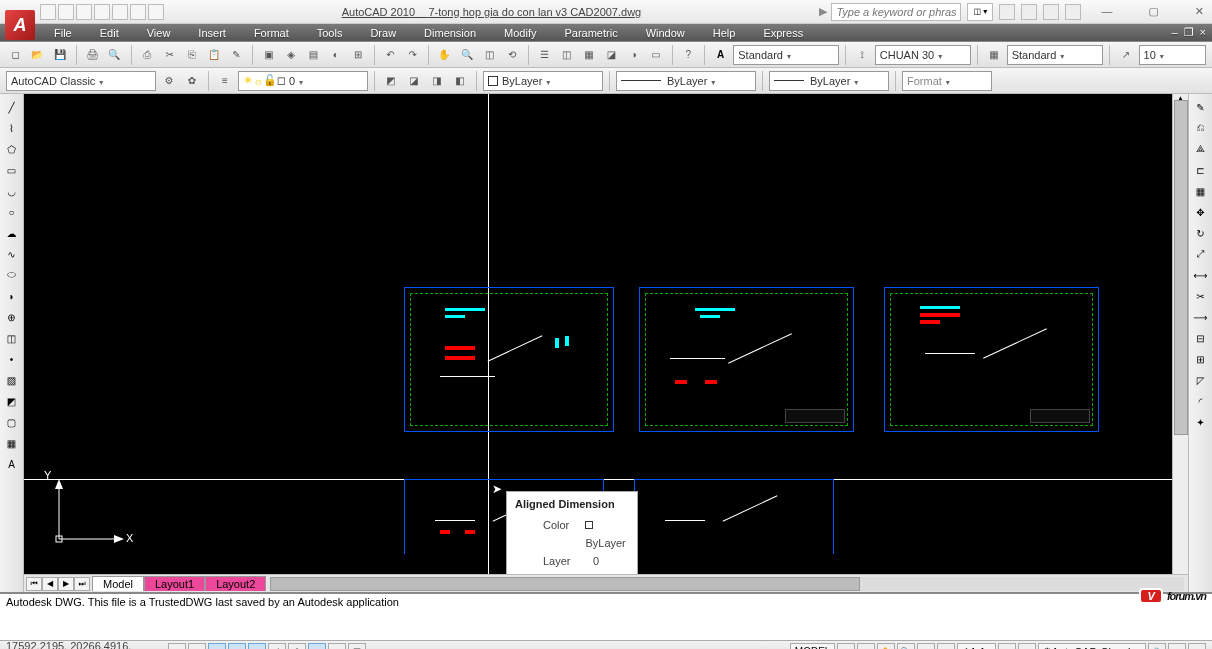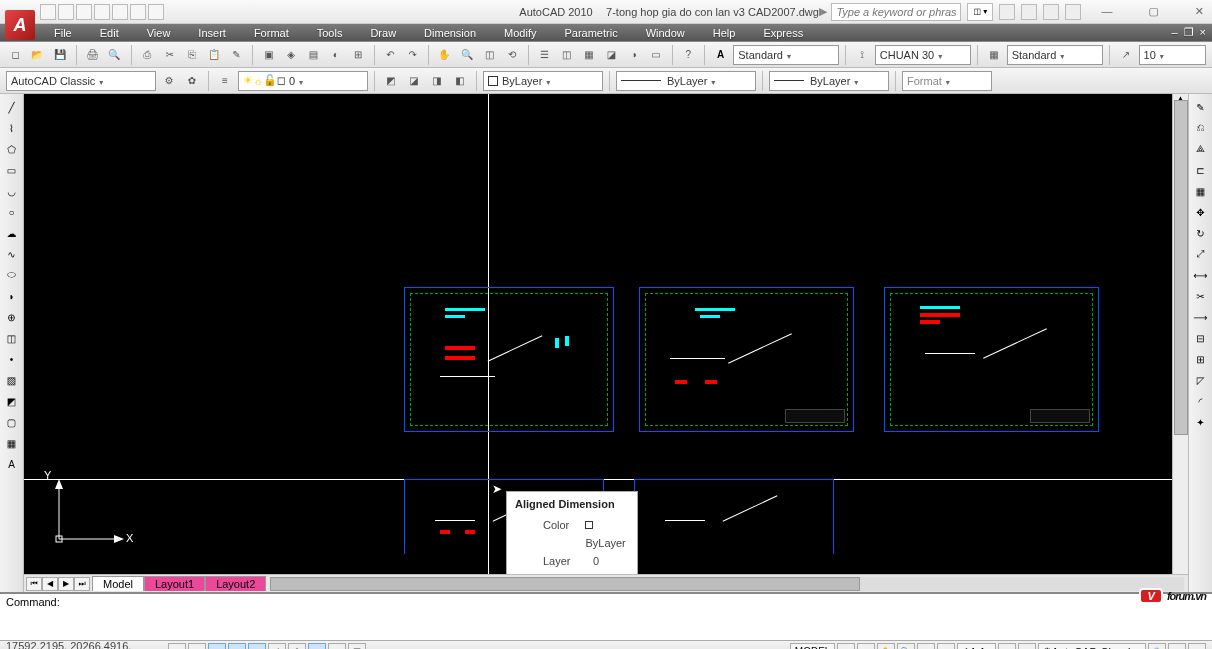--- a/index.html
+++ b/index.html
@@ -3,21 +3,21 @@
 <meta charset="utf-8">
 <style>
 * { margin: 0; padding: 0; box-sizing: border-box; font-family: "Segoe UI", Tahoma, sans-serif; font-size: 11px; }
 body { width: 1212px; height: 649px; background: #e8e8e8; overflow: hidden; position: relative; }
 
 
 .titlebar { height: 24px; background: linear-gradient(#fafafa,#e8e8e8); display: flex; align-items: center; border-bottom: 1px solid #ccc; }
 .app-icon { width: 30px; height: 30px; background: linear-gradient(135deg,#e84343,#a01818); color: #fff; font-weight: bold; font-size: 18px; display: flex; align-items: center; justify-content: center; border-radius: 2px; position: absolute; left: 5px; top: 10px; z-index: 100; font-style: italic; }
 .qat { display: flex; gap: 2px; margin-left: 40px; }
 .qat .ico { width: 16px; height: 16px; background: #f6f6f6; border: 1px solid #bbb; }
-.title-text { flex: 1; text-align: right; color: #444; font-size: 12px; }
+.title-text { flex: 1; text-align: center; color: #444; font-size: 12px; text-decoration: underline; }
 .title-search { width: 130px; height: 18px; background: #fff; border: 1px solid #bbb; color: #888; font-style: italic; padding: 0 4px; margin-right: 6px; }
 .title-ctrl { display: flex; gap: 36px; color: #666; margin-right: 8px; }
 .help-icons { display: flex; gap: 6px; margin-right: 20px; }
 .help-icons .ico { width: 16px; height: 16px; background: #eee; border: 1px solid #bbb; }
 .view-btn { width: 26px; height: 18px; border: 1px solid #bbb; background: #fff; margin-right: 6px; display: flex; align-items: center; justify-content: center; font-size: 8px; }
 
 
 .menubar { height: 18px; background: linear-gradient(#f4f4f4,#e3e3e3); display: flex; align-items: center; padding-left: 40px; border-bottom: 1px solid #888; }
 .menubar span { color: #fff; padding: 0 14px; cursor: pointer; text-shadow: 0 1px 1px #333; }
 .menubar { background: linear-gradient(#7a7a7a,#555); }
@@ -386,21 +386,21 @@
     <span class="vb">⟶</span>
     <span class="vb">⊟</span>
     <span class="vb">⊞</span>
     <span class="vb">◸</span>
     <span class="vb">◜</span>
     <span class="vb">✦</span>
   </div>
 </div>
 
 <div class="cmdarea">
-  <div class="line">Command:</div>
+  <div class="line">Autodesk DWG.  This file is a TrustedDWG last saved by an Autodesk application</div>
 </div>
 
 <div class="statusbar">
   <div class="coords">17592.2195, 20266.4916, 0.0000</div>
   <span class="sbtn">⊞</span>
   <span class="sbtn">▦</span>
   <span class="sbtn on">∟</span>
   <span class="sbtn on">⊕</span>
   <span class="sbtn on">◻</span>
   <span class="sbtn">∠</span>

